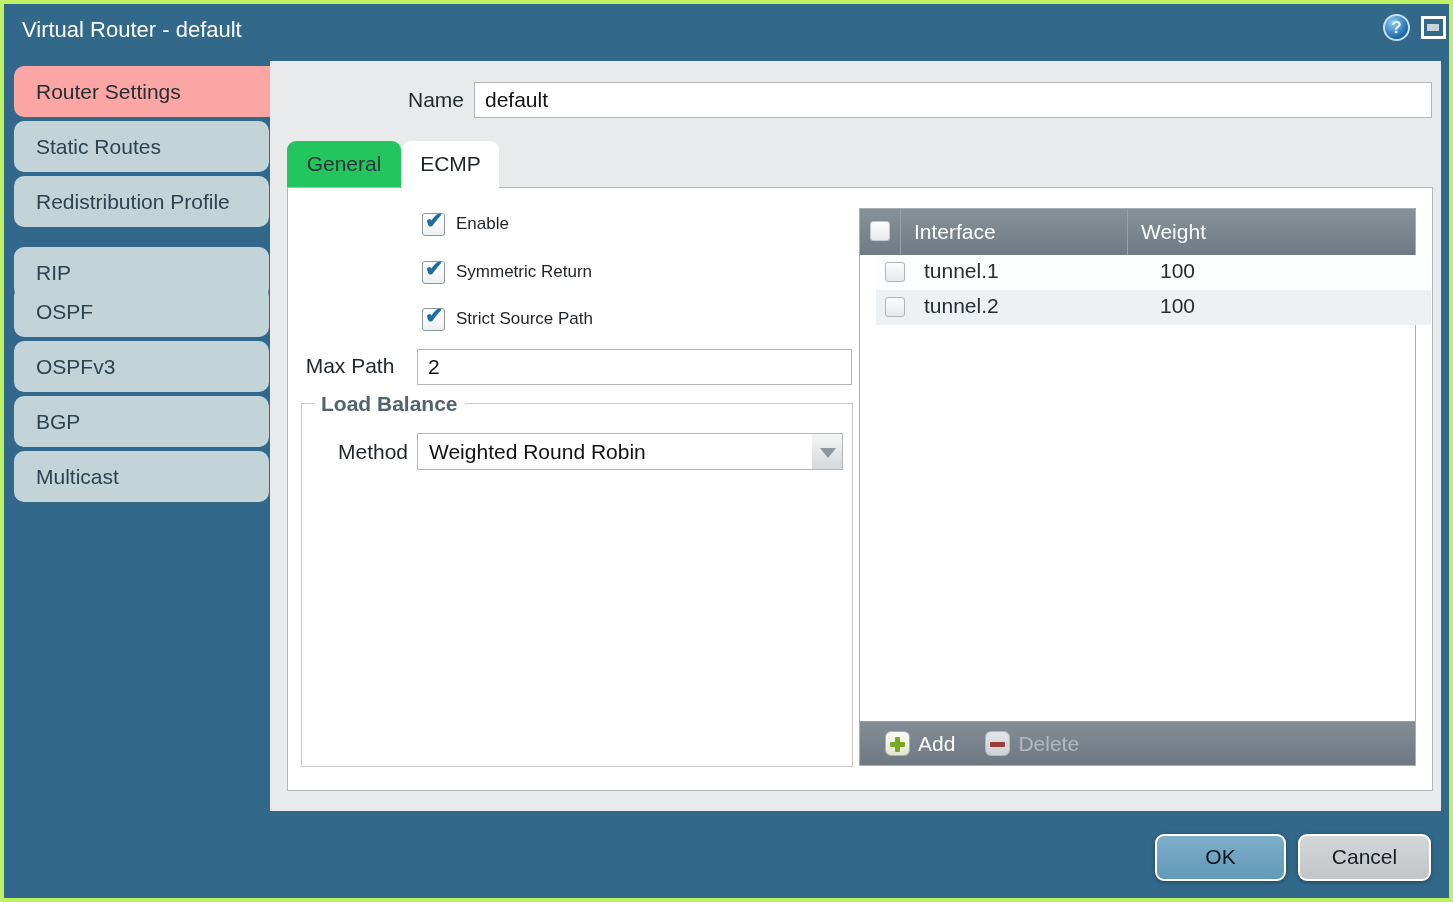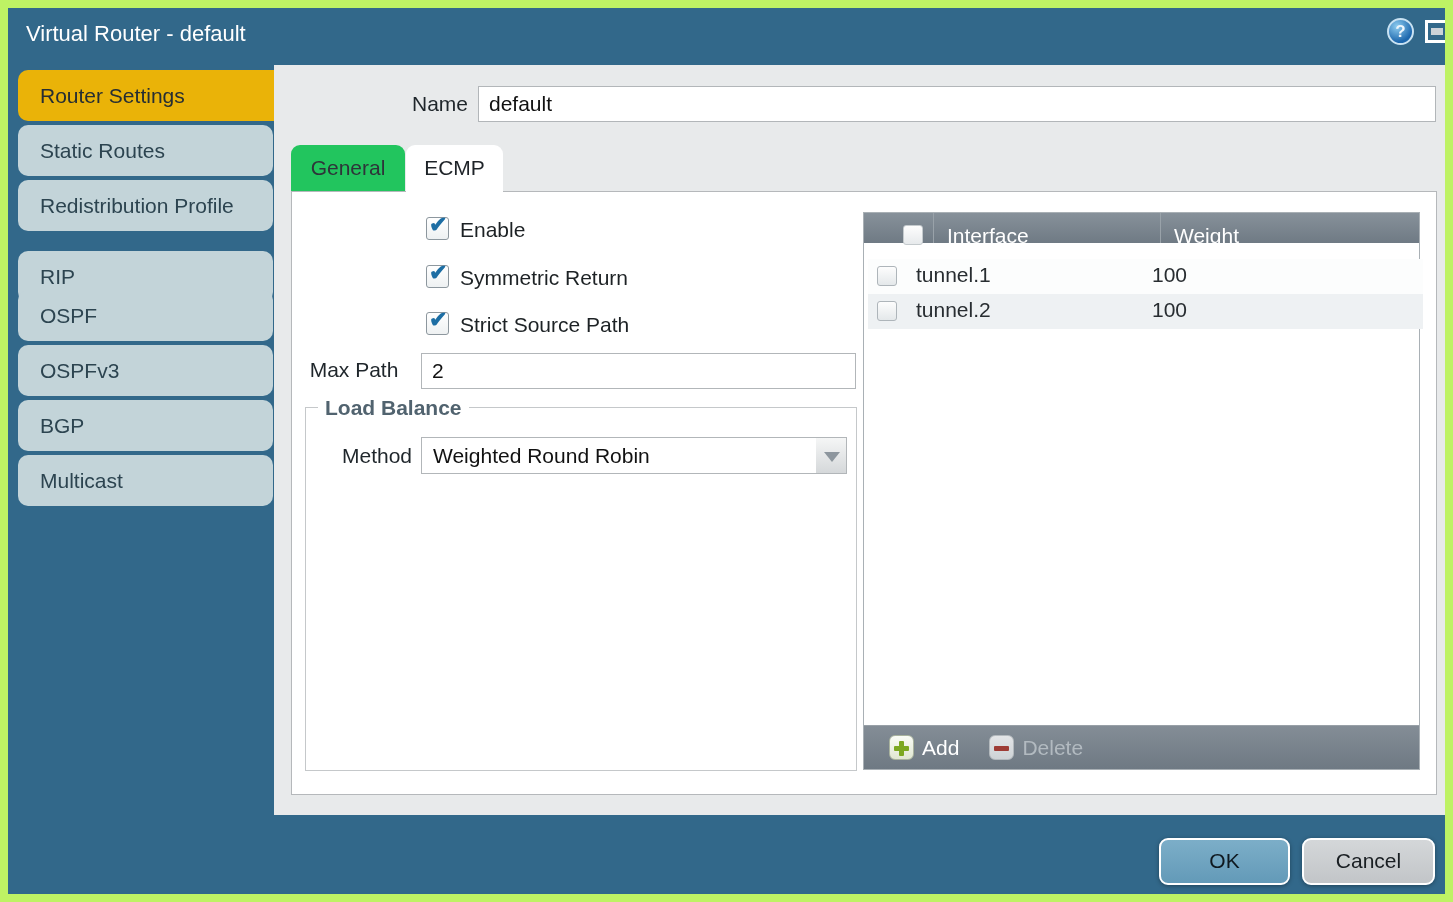--- a/index.html
+++ b/index.html
@@ -1,38 +1,38 @@
 <!DOCTYPE html>
 <html><head>
 <meta charset="utf-8">
 <style>
   * { margin:0; padding:0; box-sizing:border-box; }
   html,body { width:1453px; height:902px; }
   body { font-family:"Liberation Sans", sans-serif; background:#0f151d; }
   .frame { position:absolute; left:0; top:0; width:1453px; height:902px;
-           background:#32688a; border:8px solid #bef264; overflow:hidden; }
+           background:#32688a; border:4px solid #bef264; overflow:hidden; }
 
   
   .titlebar-text { position:absolute; left:18px; top:13px; font-size:22px; color:#ffffff; }
   .help-icon { position:absolute; left:1379px; top:10px; width:27px; height:27px; border-radius:50%;
                background:radial-gradient(circle at 35% 28%, #8ecdf0, #1d67ad 70%);
                border:2px solid #c9e2f2; color:#eef6fc; font-size:17px; font-weight:bold;
                text-align:center; line-height:23px; cursor:pointer; }
   .restore-icon { position:absolute; left:1417px; top:12px; width:25px; height:23px;
                   border:3px solid #ffffff; cursor:pointer; }
   .restore-icon .inner { position:absolute; left:3px; top:5px; width:12px; height:7px; background:#ccd3d8; }
 
   
   .content { position:absolute; left:266px; top:57px; width:1171px; height:750px; background:#e8eaeb; }
 
   
   .side-item { position:absolute; left:10px; height:51px; font-size:21px; line-height:51px;
                padding-left:22px; cursor:pointer; }
   .side-item.inactive { width:255px; background:#c3d4d9; color:#2c4450; border-radius:10px; }
-  .side-item.active { width:256px; background:#eab308; color:#262e33; border-radius:10px 0 0 10px; }
+  .side-item.active { width:256px; background:#fca5a5; color:#262e33; border-radius:10px 0 0 10px; }
 
   
   .name-label { position:absolute; left:330px; top:84px; width:130px; text-align:right;
                 font-size:21px; color:#1f262b; }
   .name-input { position:absolute; left:470px; top:78px; width:958px; height:36px;
                 border:1px solid #b2b6b9; background:#ffffff; font-size:21px; padding:0 10px;
                 font-family:"Liberation Sans", sans-serif; color:#111; }
 
   
   .tab { position:absolute; top:137px; height:46px; border-radius:9px 9px 0 0; text-align:center;
@@ -40,21 +40,21 @@
   .tab.general { left:283px; width:114px; background:#22c55e; color:#2e3439; }
   .tab.ecmp { left:398px; width:97px; height:48px; background:#ffffff; color:#1e2328; z-index:3; }
 
   .panel { position:absolute; left:283px; top:183px; width:1146px; height:604px;
            background:#ffffff; border:1px solid #b5b8bb; }
 
   
   .cbx { position:absolute; width:23px; height:23px; border:1px solid #8d979e; border-radius:3px;
          background:linear-gradient(#ffffff,#eef1f2); cursor:pointer; }
   .cbx .mark { position:absolute; left:2px; top:-6px; font-size:22px; font-weight:bold; color:#1d6ea4; }
-  .cbx-label { position:absolute; font-size:21px; color:#1d2225; }
+  .cbx-label { position:absolute; font-size:17px; color:#1d2225; }
 
   
   .maxpath-label { position:absolute; left:288px; top:350px; width:116px; text-align:center;
                    font-size:21px; color:#1f262b; }
   .maxpath-input { position:absolute; left:413px; top:345px; width:435px; height:36px;
                    border:1px solid #b2b6b9; background:#ffffff; font-size:21px; padding:0 10px;
                    font-family:"Liberation Sans", sans-serif; color:#111; }
 
   
   .lb-box { position:absolute; left:297px; top:399px; width:552px; height:364px;
@@ -69,30 +69,30 @@
   .method-arrow { position:absolute; left:808px; top:429px; width:31px; height:37px;
                   border:1px solid #b2b6b9; border-left:none;
                   background:linear-gradient(#f5f6f6,#d5d8da); cursor:pointer; }
   .method-arrow .tri { position:absolute; left:8px; top:14px; width:0; height:0;
                   border-left:8px solid transparent; border-right:8px solid transparent;
                   border-top:10px solid #8d969e; }
 
   
   .grid { position:absolute; left:855px; top:204px; width:557px; height:558px;
           border:1px solid #a9b0b5; background:#ffffff; }
-  .grid-header { position:absolute; left:0; top:0; width:100%; height:30px;
-                 background:linear-gradient(#87919a,#6f7a84); display:flex;padding-left:29px; }
+  .grid-header { position:absolute; left:0; top:0; width:100%; height:46px;
+                 background:linear-gradient(#87919a,#6f7a84); display:flex; }
   .gh-cb-cell { width:40px; height:100%; position:relative; }
   .gh-cell { height:100%; font-size:21px; color:#ffffff; line-height:46px; padding-left:13px;
              border-left:1px solid #99a2a9; cursor:pointer; }
   .gh-interface { width:227px; }
   .gh-weight { flex:1; }
   .grid-cb { position:absolute; left:10px; top:12px; width:20px; height:20px; border-radius:3px;
              background:linear-gradient(#fdfdfd,#e7eaec); border:1px solid #c4cacd; cursor:pointer; }
-  .grid-row { position:absolute; left:4px; width:100%; height:35px; cursor:pointer;text-align:center; }
+  .grid-row { position:absolute; left:16px; width:100%; height:35px; cursor:pointer;text-align:center; }
   .grid-row .row-cb { position:absolute; left:9px; top:7px; width:20px; height:20px; border-radius:3px;
              background:linear-gradient(#fdfdfd,#e4e8ea); border:1px solid #aeb5ba; cursor:pointer; }
   .grid-row .cell-interface { position:absolute; left:48px; top:4px; font-size:21px; color:#282d31; }
   .grid-row .cell-weight { position:absolute; left:284px; top:4px; font-size:21px; color:#282d31; }
   .grid-footer { position:absolute; left:0; bottom:0; width:100%; height:44px;
                  background:linear-gradient(#848d96,#6e7983); border-top:1px solid #98a0a7;
                  display:flex; align-items:center; padding-left:9px; }
   .tool-btn { display:flex; align-items:center; cursor:pointer;padding-left:16px; }
   .tool-icon { width:25px; height:25px; border-radius:6px; position:relative; }
   .add-icon { background:linear-gradient(#fafcf6,#e0e7d2); border:1px solid #a9b39e; }

